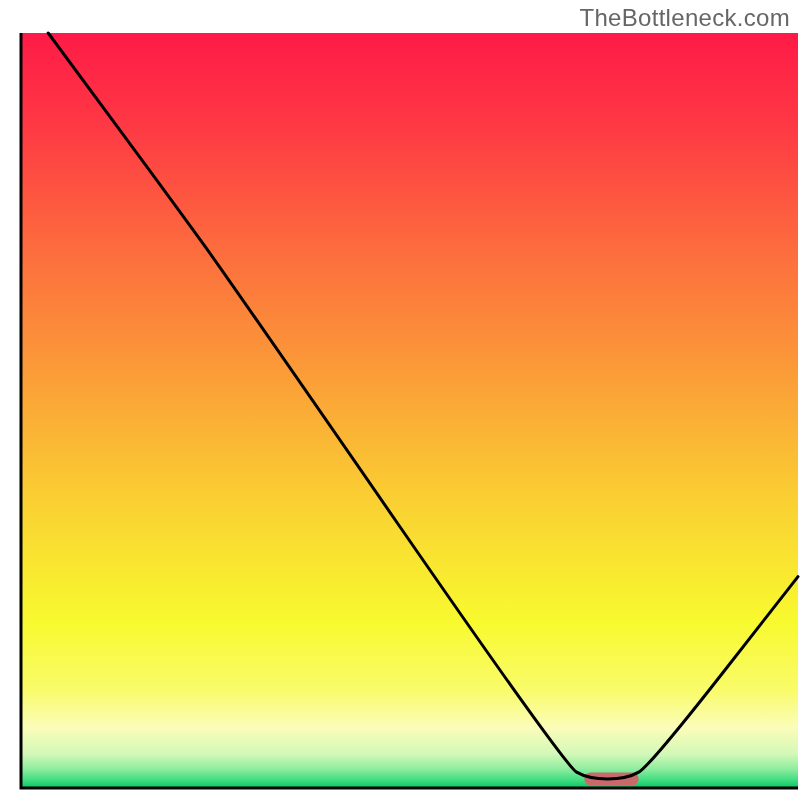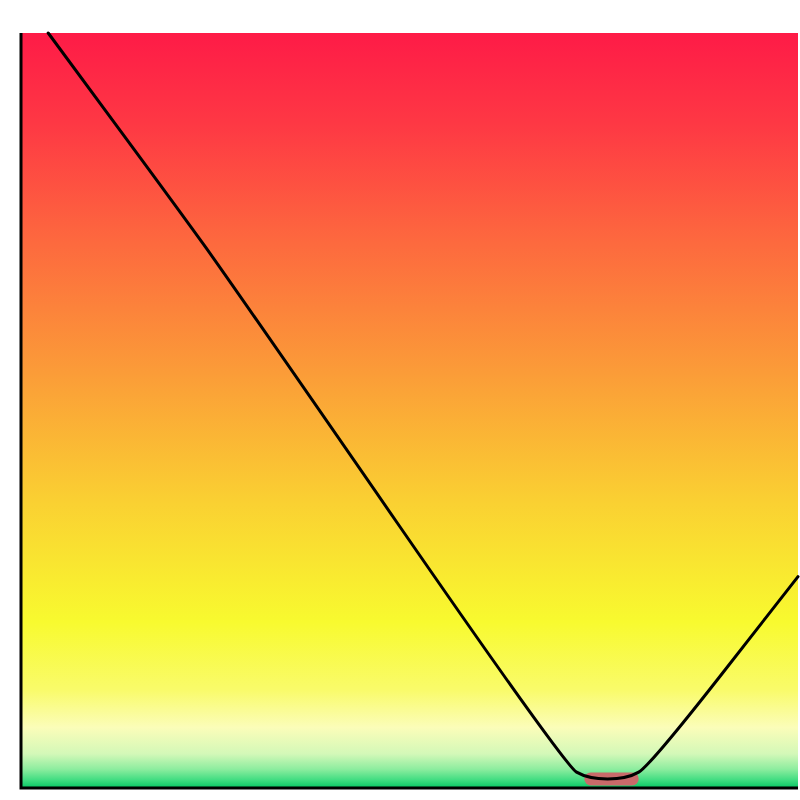--- a/index.html
+++ b/index.html
@@ -29,20 +29,21 @@
   svg.chart {
     position: absolute;
     left: 0;
     top: 0;
   }
 </style>
 </head>
 <body>
 
 <div class="container">
+  <div class="watermark">TheBottleneck.com</div>
 
   <svg class="chart" width="800" height="800" viewBox="0 0 800 800">
     <defs>
       <linearGradient id="bg-grad" x1="0" y1="0" x2="0" y2="1">
           <stop offset="0%" stop-color="#fe1b47"></stop>
           <stop offset="12%" stop-color="#fe3844"></stop>
           <stop offset="28.000000000000004%" stop-color="#fd6a3e"></stop>
           <stop offset="45%" stop-color="#fb9c38"></stop>
           <stop offset="62%" stop-color="#fad032"></stop>
           <stop offset="78%" stop-color="#f8fa2f"></stop>

